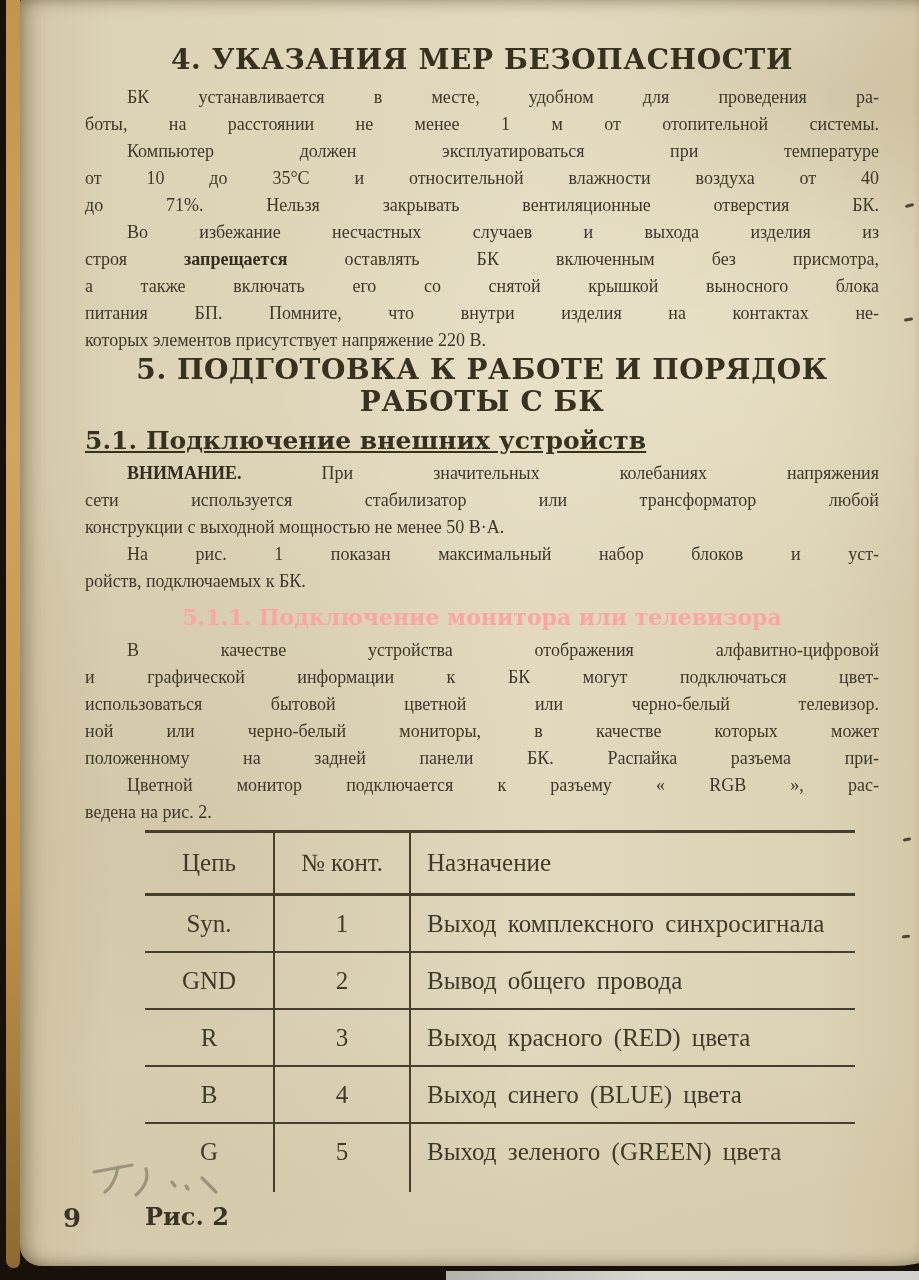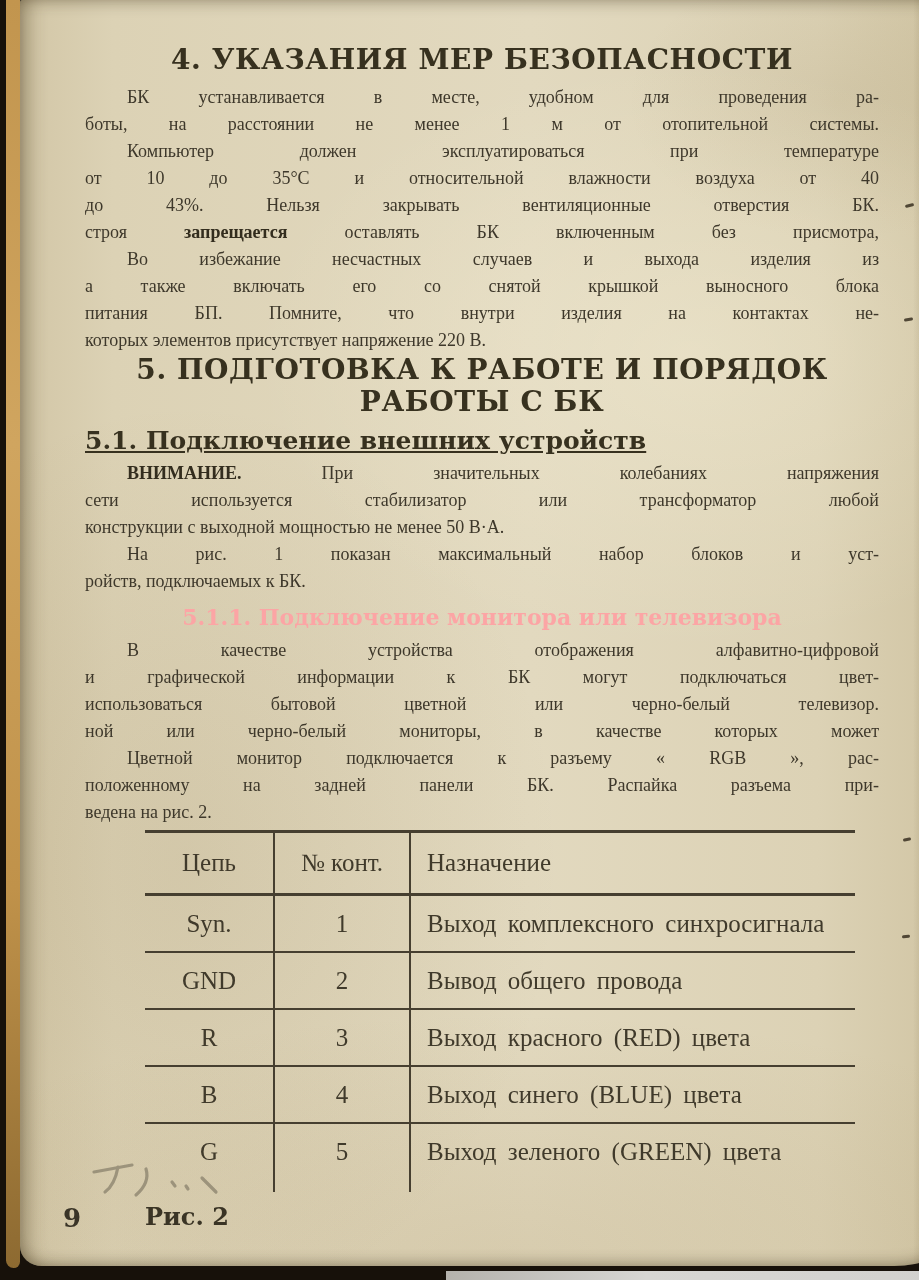--- a/index.html
+++ b/index.html
@@ -129,25 +129,25 @@
 
     <div id="flow-mount">
         <div class="h1">4. УКАЗАНИЯ МЕР БЕЗОПАСНОСТИ</div>
         <div class="para">
           <div class="line just indent">БК устанавливается в месте, удобном для проведения ра-</div>
           <div class="line just">боты, на расстоянии не менее 1 м от отопительной системы.</div>
         </div>
         <div class="para">
           <div class="line just indent">Компьютер должен эксплуатироваться при температуре</div>
           <div class="line just">от 10 до 35°С и относительной влажности воздуха от 40</div>
-          <div class="line just">до 43%. Нельзя закрывать вентиляционные отверстия БК.</div>
-        </div>
-        <div class="para">
+          <div class="line just">до 71%. Нельзя закрывать вентиляционные отверстия БК.</div>
+        </div>
+        <div class="para">
+          <div class="line just indent">Во избежание несчастных случаев и выхода изделия из</div>
           <div class="line just">строя <b>запрещается</b> оставлять БК включенным без присмотра,</div>
-          <div class="line just indent">Во избежание несчастных случаев и выхода изделия из</div>
           <div class="line just">а также включать его со снятой крышкой выносного блока</div>
           <div class="line just">питания БП. Помните, что внутри изделия на контактах не-</div>
           <div class="line">которых элементов присутствует напряжение 220 В.</div>
         </div>
         <div class="h1">5. ПОДГОТОВКА К РАБОТЕ И ПОРЯДОК РАБОТЫ С БК</div>
         <div class="h2">5.1. Подключение внешних устройств</div>
         <div class="para">
           <div class="line just indent"><b>ВНИМАНИЕ.</b> При значительных колебаниях напряжения</div>
           <div class="line just">сети используется стабилизатор или трансформатор любой</div>
           <div class="line">конструкции с выходной мощностью не менее 50 В·А.</div>
@@ -157,22 +157,22 @@
           <div class="line">ройств, подключаемых к БК.</div>
         </div>
         <div class="h3">5.1.1. Подключение монитора или телевизора</div>
         <div class="para">
           <div class="line just indent">В качестве устройства отображения алфавитно-цифровой</div>
           <div class="line just">и графической информации к БК могут подключаться цвет-</div>
           <div class="line just">использоваться бытовой цветной или черно-белый телевизор.</div>
           <div class="line just">ной или черно-белый мониторы, в качестве которых может</div>
         </div>
         <div class="para">
+          <div class="line just">положенному на задней панели БК. Распайка разъема при-</div>
           <div class="line just indent">Цветной монитор подключается к разъему « RGB », рас-</div>
-          <div class="line just">положенному на задней панели БК. Распайка разъема при-</div>
           <div class="line">ведена на рис. 2.</div>
         </div>
       </div>
 
     <div class="pin-table" id="table-mount">
         <div class="trow thead">
           <div class="tcell c1">Цепь</div>
           <div class="tcell c2">№ конт.</div>
           <div class="tcell c3">Назначение</div>
         </div>

